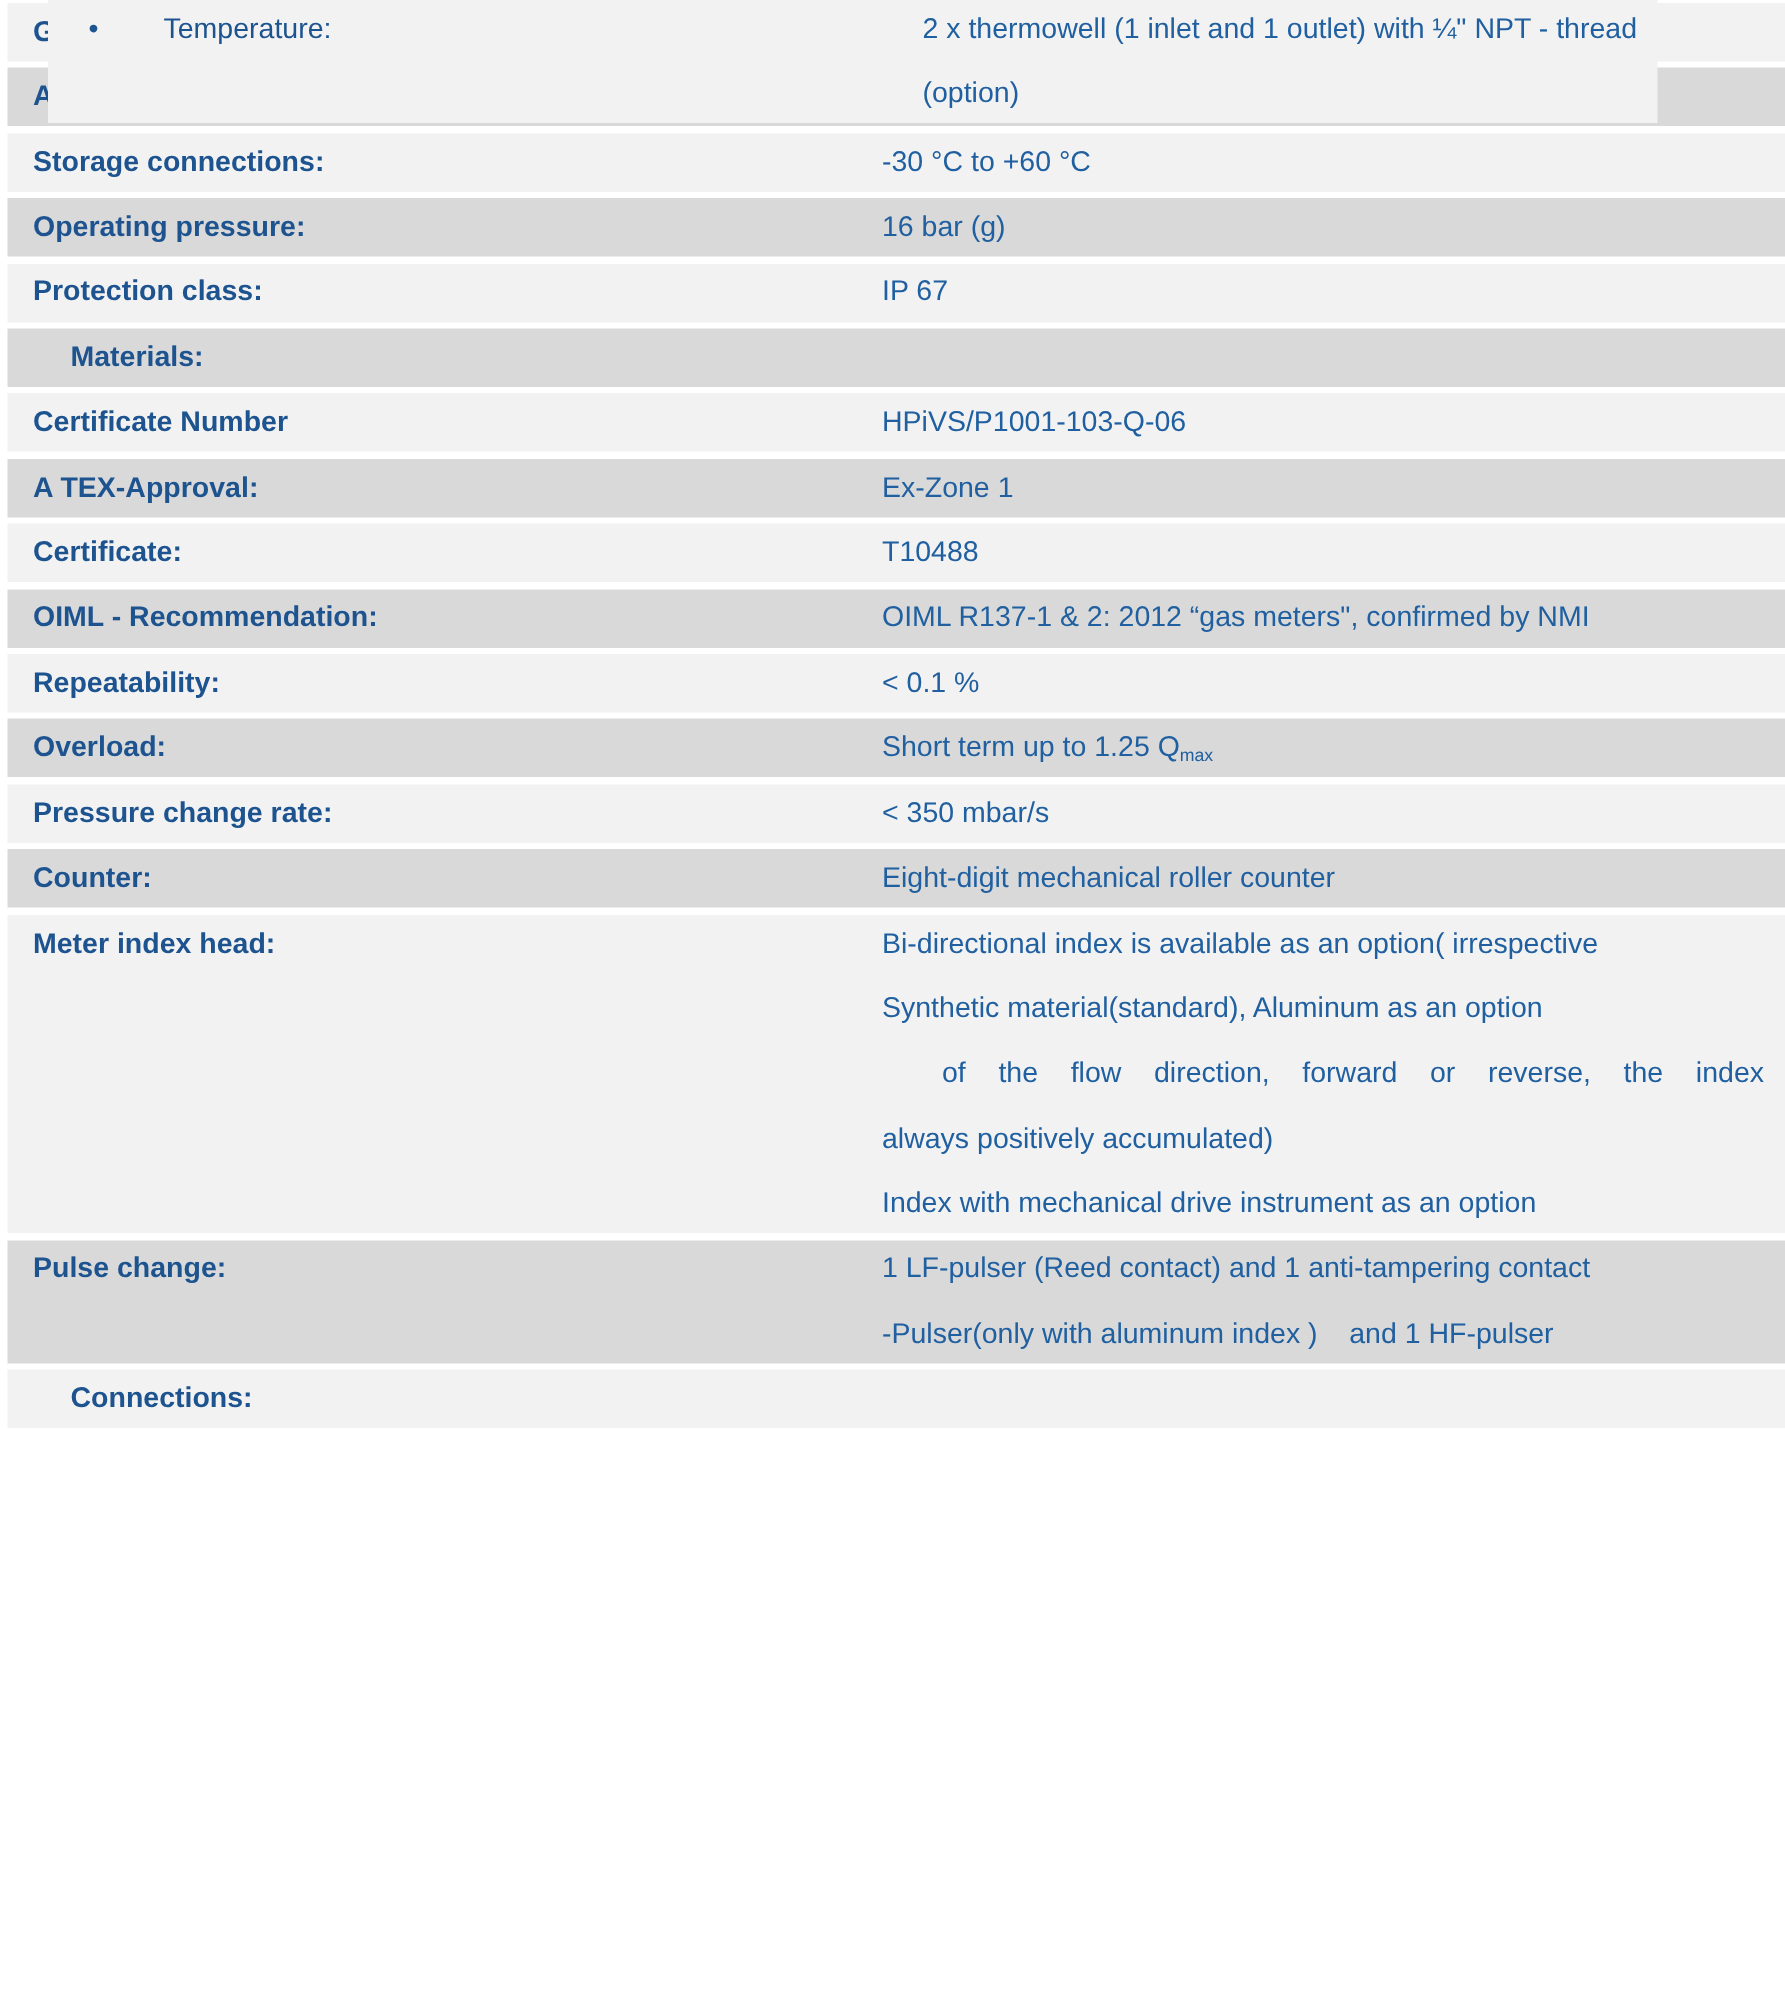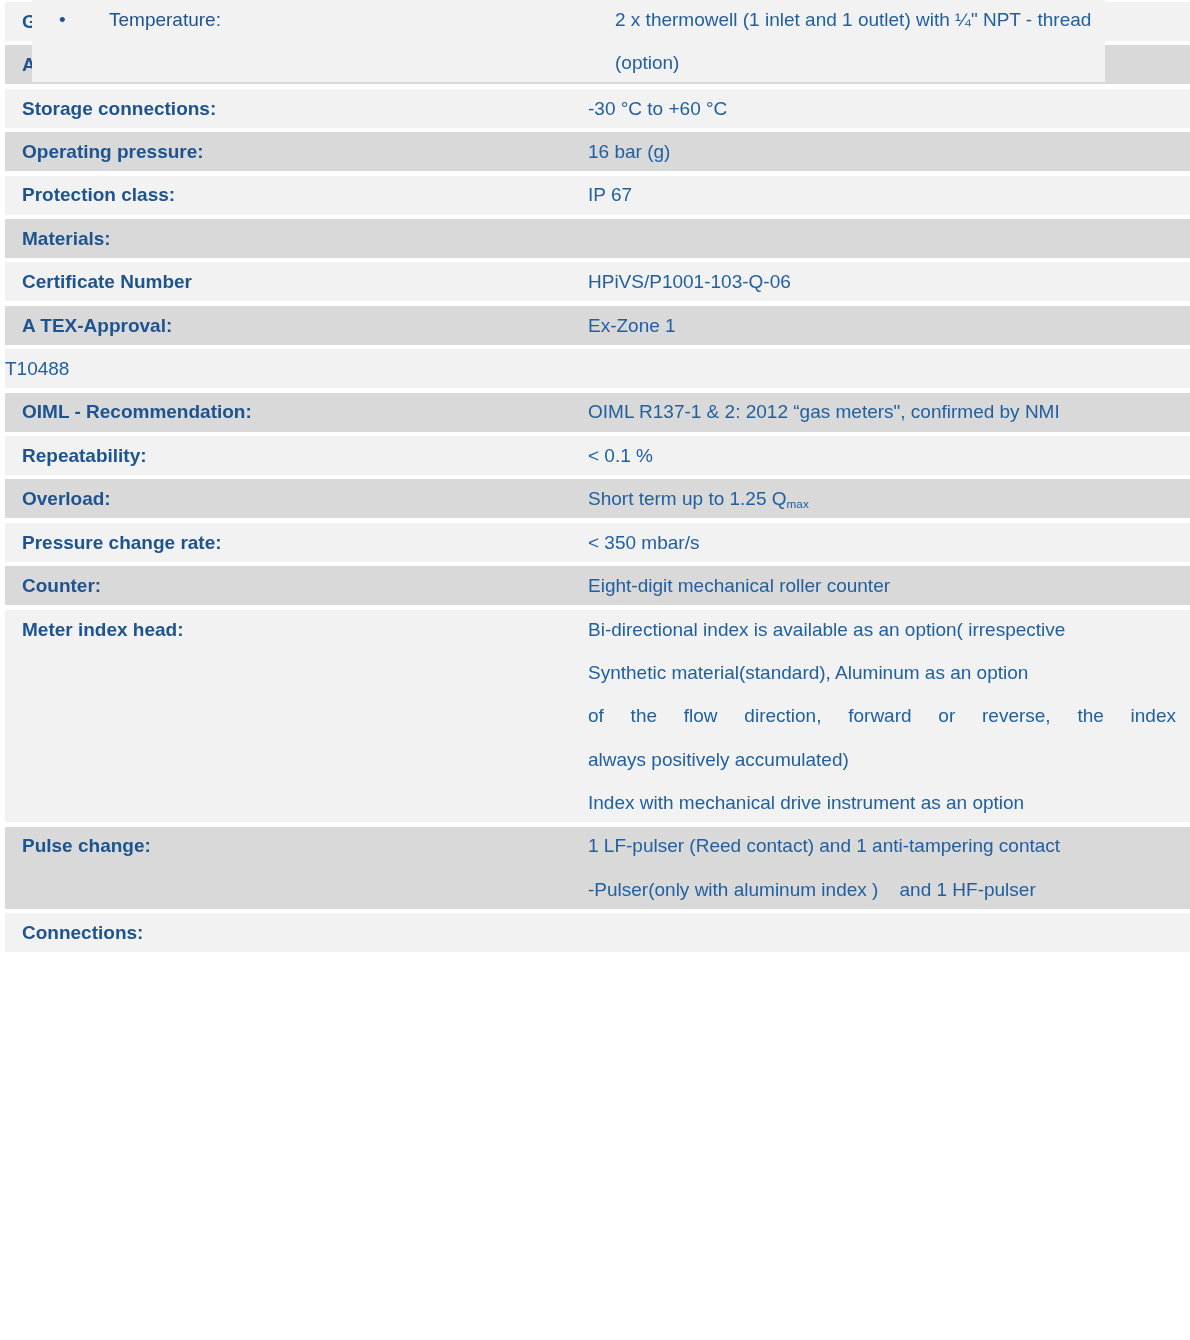--- a/index.html
+++ b/index.html
@@ -34,21 +34,21 @@
   .label-cell {
     flex: 0 0 583px;
     box-sizing: border-box;
     padding-left: 17px;
     position: relative;
     height: 43.4px;
     line-height: 43.4px;
     white-space: nowrap;
     color: var(--label-blue, #1D538F);
   }
-  .row.section .label-cell { flex: 1 1 auto; }
+  .row.section .label-cell { flex: 1 1 auto; margin-left: 25px; }
   .label-cell.bullet-indent { padding-left: 77px; }
   .row.simple .label-text,
   .row.section .label-text { font-weight: bold; }
   .bullet {
     position: absolute;
     left: 27px;
     top: 0;
     line-height: 43.4px;
     color: var(--label-blue, #1D538F);
   }
@@ -61,20 +61,21 @@
   }
   .line {
     line-height: 43.4px;
     height: 43.4px;
     white-space: pre;
   }
   .line.justify {
     white-space: normal;
     text-align: justify;
     text-align-last: justify;
+    margin-left: 40px;
   }
   sub {
     font-size: 0.62em;
     vertical-align: baseline;
     position: relative;
     top: 0.25em;
   }
 </style>
 </head>
 <body>
@@ -143,20 +144,21 @@
         <div class="line">HPiVS/P1001-103-Q-06</div>
       </div>
     </div>
     <div class="row dark simple">
       <div class="cell label-cell"><span class="label-text">A TEX-Approval:</span></div>
       <div class="cell value-cell">
         <div class="line">Ex-Zone 1</div>
       </div>
     </div>
     <div class="row light simple">
+      <div class="cell label-cell"><span class="label-text">Certificate:</span></div>
       <div class="cell value-cell">
         <div class="line">T10488</div>
       </div>
     </div>
     <div class="row dark simple">
       <div class="cell label-cell"><span class="label-text">OIML - Recommendation:</span></div>
       <div class="cell value-cell">
         <div class="line">OIML R137-1 &amp; 2: 2012 “gas meters", confirmed by NMI</div>
       </div>
     </div>

